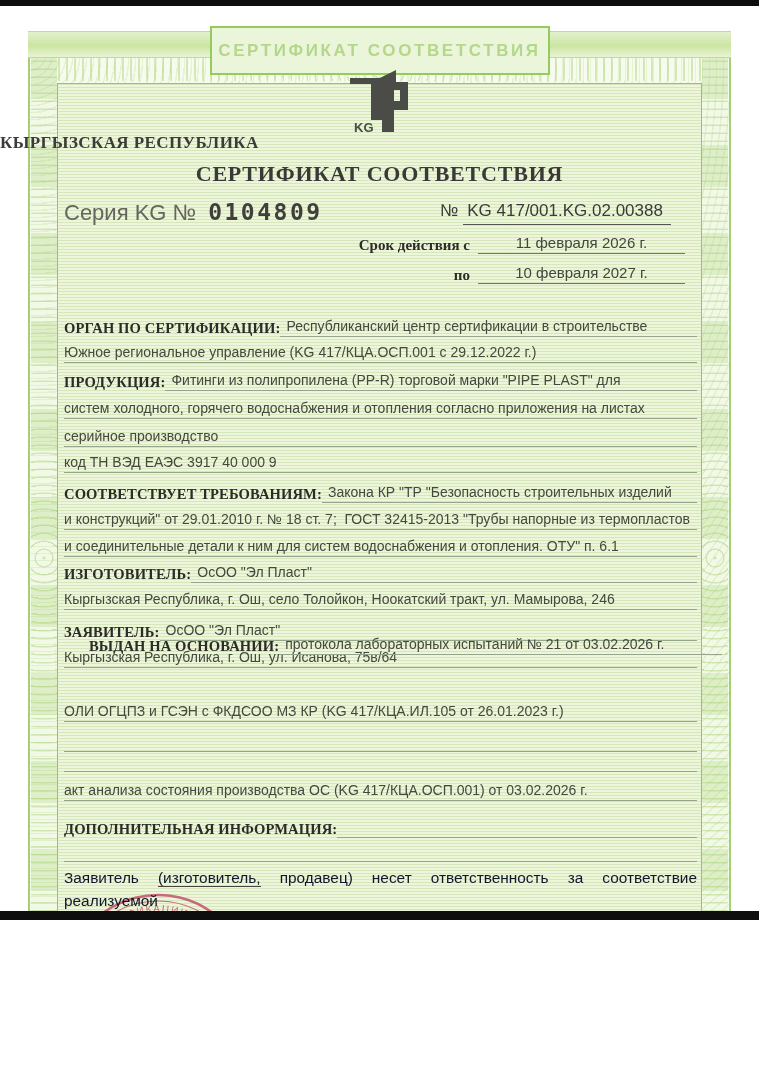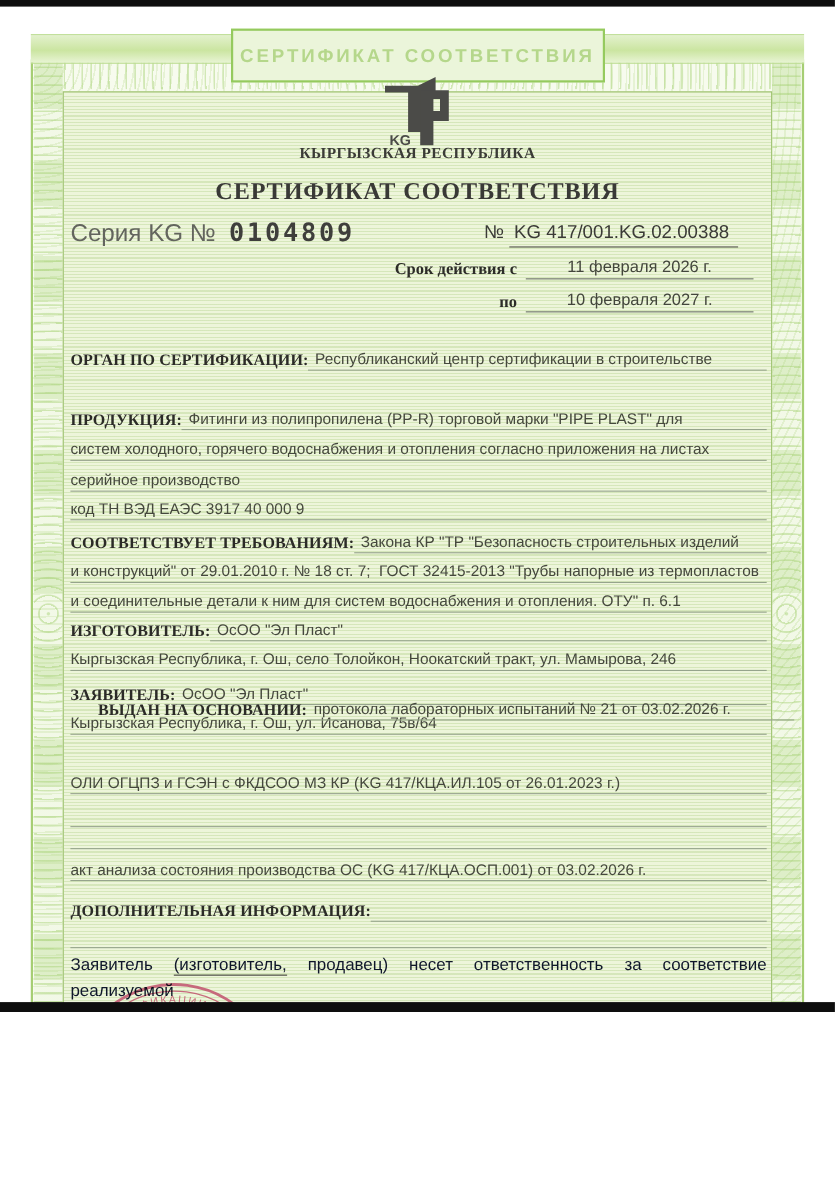--- a/index.html
+++ b/index.html
@@ -40,22 +40,22 @@
           background:linear-gradient(180deg,#e3f1cd,#cbe5a1 55%,#e8f4d4);
           border-top:1px solid #bcdd92;border-bottom:1px solid #bcdd92;}
   .plaque{position:absolute;left:50%;top:26px;transform:translateX(-50%);
           width:336px;height:45px;background:#ebf5da;border:2.5px solid #95ca5e;z-index:3;
           display:flex;align-items:center;justify-content:center;}
   .plaque span{color:#b5d78b;font-size:17px;letter-spacing:2.6px;font-weight:bold;}
 
   .content{position:absolute;inset:0;z-index:3;}
 
   .logo{position:absolute;left:332px;top:70px;}
-  .country{position:absolute;left:0;width:759px;top:133px;text-align:center;
-           font-family:"Liberation Serif",serif;font-weight:bold;font-size:14px;color:#3b3b37;letter-spacing:.4px;}
+  .country{position:absolute;left:0;width:759px;top:133px;
+           font-family:"Liberation Serif",serif;font-weight:bold;font-size:17px;color:#3b3b37;letter-spacing:.4px;}
   .title{position:absolute;left:0;width:759px;top:161px;text-align:center;
          font-family:"Liberation Serif",serif;font-weight:bold;font-size:22px;color:#393936;letter-spacing:.8px;}
 
   .series{position:absolute;left:64px;top:199px;display:flex;align-items:baseline;}
   .series .slbl{font-size:22px;color:#63655e;}
   .series .snum{font-family:"DejaVu Sans Mono",monospace;font-size:23px;font-weight:600;color:#3f3f3c;letter-spacing:2.5px;margin-left:12px;}
   .certnum{position:absolute;left:440px;top:201px;display:flex;align-items:baseline;}
   .certnum .nlbl{font-size:17px;color:#3a3a36;margin-right:5px;}
   .certnum .nval{font-size:17px;color:#3a3a36;border-bottom:1.6px solid #565650;padding:0 8px 3px 4px;}
 
@@ -139,20 +139,23 @@
       <span class="vval">11 февраля 2026 г.</span>
     </div>
     <div class="validrow" style="left:280px;top:258px;">
       <span class="vlbl">по</span>
       <span class="vval">10 февраля 2027 г.</span>
     </div>
 
     <div class="fieldline" style="top:311px;">
       <span class="lbl">ОРГАН ПО СЕРТИФИКАЦИИ:</span>
       <span class="val">Республиканский центр сертификации в строительстве</span>
+    </div>
+    <div class="fieldline cont" style="top:337px;">
+      <span class="val">Южное региональное управление (KG 417/КЦА.ОСП.001 с 29.12.2022 г.)</span>
     </div>
 
     <div class="fieldline" style="top:365px;">
       <span class="lbl">ПРОДУКЦИЯ:</span>
       <span class="val">Фитинги из полипропилена (PP-R) торговой марки "PIPE PLAST" для</span>
     </div>
     <div class="fieldline cont" style="top:393px;justify-content:flex-end;">
       <span class="val">систем холодного, горячего водоснабжения и отопления согласно приложения на листах</span>
     </div>
     <div class="fieldline cont" style="top:421px;">

